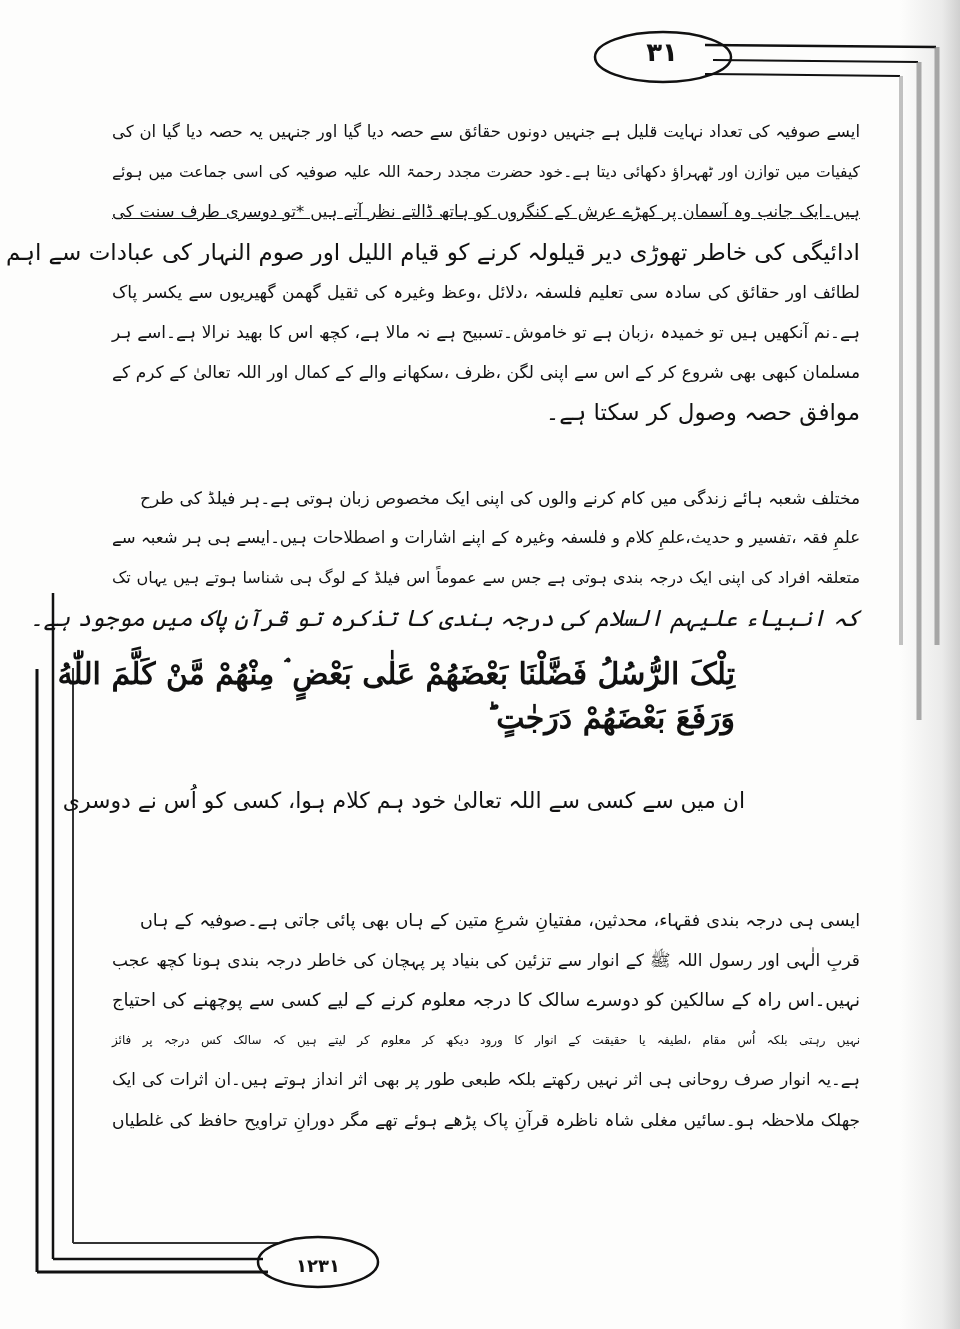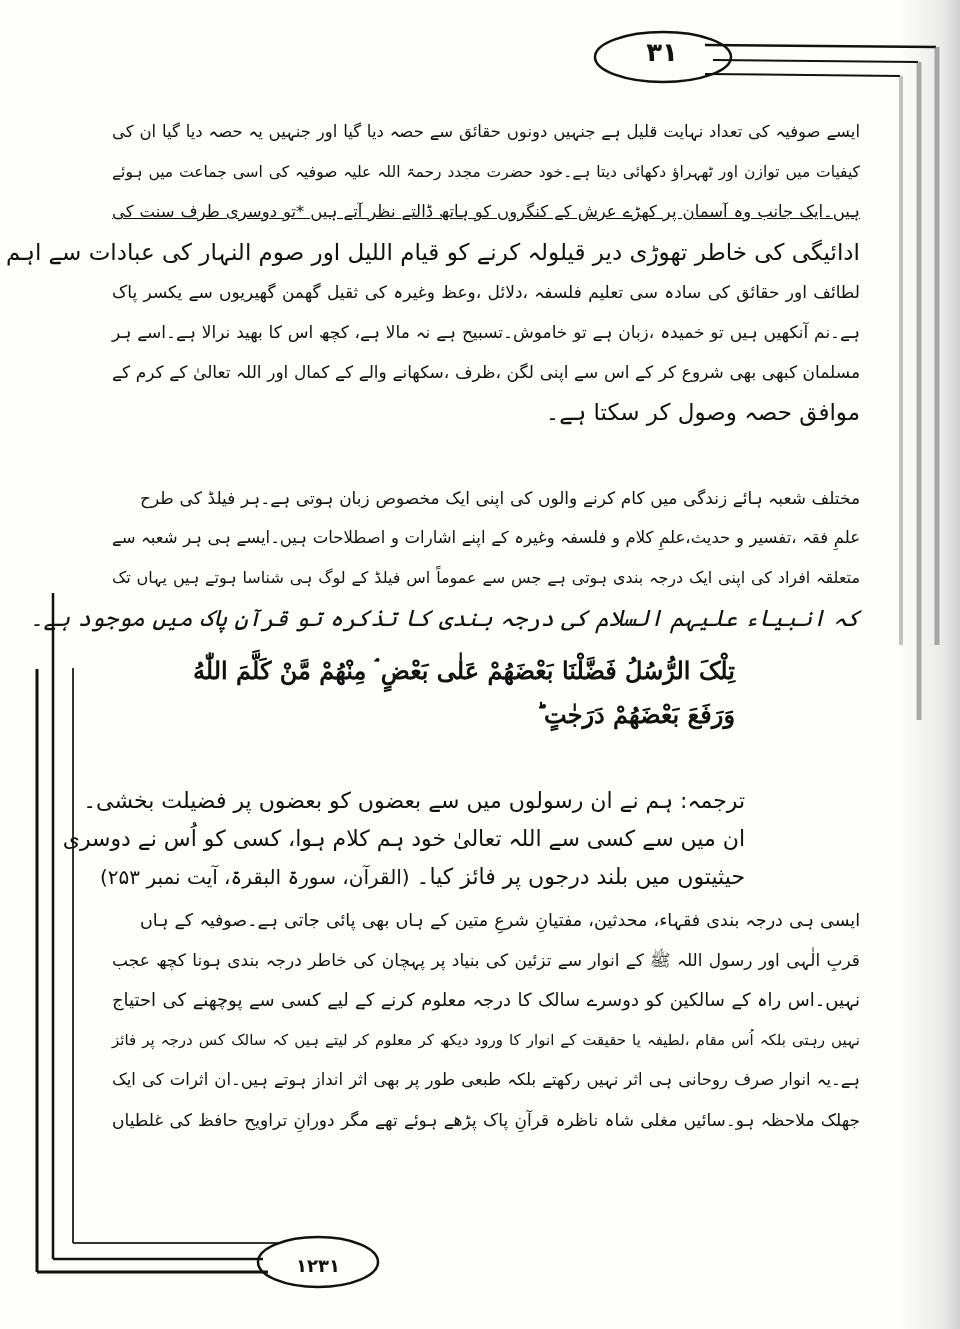--- a/index.html
+++ b/index.html
@@ -26,21 +26,21 @@
       font-size: 23px; color: #111;
     }
     .line {
       position: absolute; right: 0; white-space: nowrap; height: 40px; line-height: 40px;
     }
     .justify {
       display: block; text-align: justify; text-align-last: justify; white-space: normal;
     }
     .verse {
       position: absolute; direction: rtl; font-family: "DejaVu Serif", serif;
-      font-weight: bold; font-size: 24px; right: 225px; white-space: nowrap;
+      font-weight: bold; font-size: 30px; right: 225px; white-space: nowrap;
     }
     .translation {
       position: absolute; direction: rtl; right: 215px; width: 430px;
       font-size: 22px; line-height: 38px;
     }
     .translation .tline { white-space: nowrap; }
     .translation .cite { font-size: 20px; }
   </style>
 </head>
 <body>
@@ -89,28 +89,23 @@
   <div class="line justify" style="top: 0px; width: 720px; right: 0px; white-space: normal; font-size: 17px; margin-left: 32px;">مختلف شعبہ ہائے زندگی میں کام کرنے والوں کی اپنی ایک مخصوص زبان ہوتی ہے۔ہر فیلڈ کی طرح</div>
   <div class="line justify" style="top: 40px; width: 748px; white-space: normal; font-size: 16.5px;">علمِ فقہ ،تفسیر و حدیث،علمِ کلام و فلسفہ وغیرہ کے اپنے اشارات و اصطلاحات ہیں۔ایسے ہی ہر شعبہ سے</div>
   <div class="line justify" style="top: 80px; width: 748px; white-space: normal; font-size: 16px;">متعلقہ افراد کی اپنی ایک درجہ بندی ہوتی ہے جس سے عموماً اس فیلڈ کے لوگ ہی شناسا ہوتے ہیں یہاں تک</div>
   <div class="line" style="top: 120px; right: 0px; white-space: nowrap; font-style: italic;">کہ انبیاء علیہم السلام کی درجہ بندی کا تذکرہ تو قرآنِ پاک میں موجود ہے۔</div>
 </div>
 
 <div class="verse" style="top: 656px; white-space: nowrap;">تِلْکَ الرُّسُلُ فَضَّلْنَا بَعْضَهُمْ عَلٰی بَعْضٍ ۘ مِنْهُمْ مَّنْ كَلَّمَ اللّٰهُ</div>
 <div class="verse" style="top: 700px; white-space: nowrap;">وَرَفَعَ بَعْضَهُمْ دَرَجٰتٍ ؕ</div>
 
 <div class="translation" style="top:782px;">
-  <div class="tline" style="white-space: nowrap;">ترجمہ: ہم نے ان رسولوں میں سے بعضوں کو بعضوں پر فضیلت بخشی۔</div>
   <div class="tline" style="white-space: nowrap;">ان میں سے کسی سے اللہ تعالیٰ خود ہم کلام ہوا، کسی کو اُس نے دوسری</div>
-  <div class="tline" style="white-space: nowrap;">
-    <span>حیثیتوں میں بلند درجوں پر فائز کیا۔</span>
-    <span class="cite">(القرآن، سورۃ البقرۃ، آیت نمبر ۲۵۳)</span>
-  </div>
 </div>
 
 <div class="body-text" style="left:112px; top:900px; width:748px;">
   <div class="line justify" style="top: 0px; width: 720px; right: 0px; white-space: normal; font-size: 17.5px;">ایسی ہی درجہ بندی فقہاء، محدثین، مفتیانِ شرعِ متین کے ہاں بھی پائی جاتی ہے۔صوفیہ کے ہاں</div>
   <div class="line justify" style="top: 40px; width: 748px; white-space: normal; font-size: 17px;">قربِ الٰہی اور رسول اللہ ﷺ کے انوار سے تزئین کی بنیاد پر پہچان کی خاطر درجہ بندی ہونا کچھ عجب</div>
   <div class="line justify" style="top: 80px; width: 748px; white-space: normal; font-size: 18px;">نہیں۔اس راہ کے سالکین کو دوسرے سالک کا درجہ معلوم کرنے کے لیے کسی سے پوچھنے کی احتیاج</div>
-  <div class="line justify" style="top: 120px; width: 748px; white-space: normal; font-size: 15px;">نہیں رہتی بلکہ اُس مقام ،لطیفہ یا حقیقت کے انوار کا ورود دیکھ کر معلوم کر لیتے ہیں کہ سالک کس درجہ پر فائز</div>
+  <div class="line justify" style="top: 120px; width: 748px; white-space: normal; font-size: 12px;">نہیں رہتی بلکہ اُس مقام ،لطیفہ یا حقیقت کے انوار کا ورود دیکھ کر معلوم کر لیتے ہیں کہ سالک کس درجہ پر فائز</div>
   <div class="line justify" style="top: 160px; width: 748px; white-space: normal; font-size: 16.5px;">ہے۔یہ انوار صرف روحانی ہی اثر نہیں رکھتے بلکہ طبعی طور پر بھی اثر انداز ہوتے ہیں۔ان اثرات کی ایک</div>
   <div class="line justify" style="top: 200px; width: 748px; white-space: normal; font-size: 17px;">جھلک ملاحظہ ہو۔سائیں مغلی شاہ ناظرہ قرآنِ پاک پڑھے ہوئے تھے مگر دورانِ تراویح حافظ کی غلطیاں</div>
 </div>
 
 </body></html>

